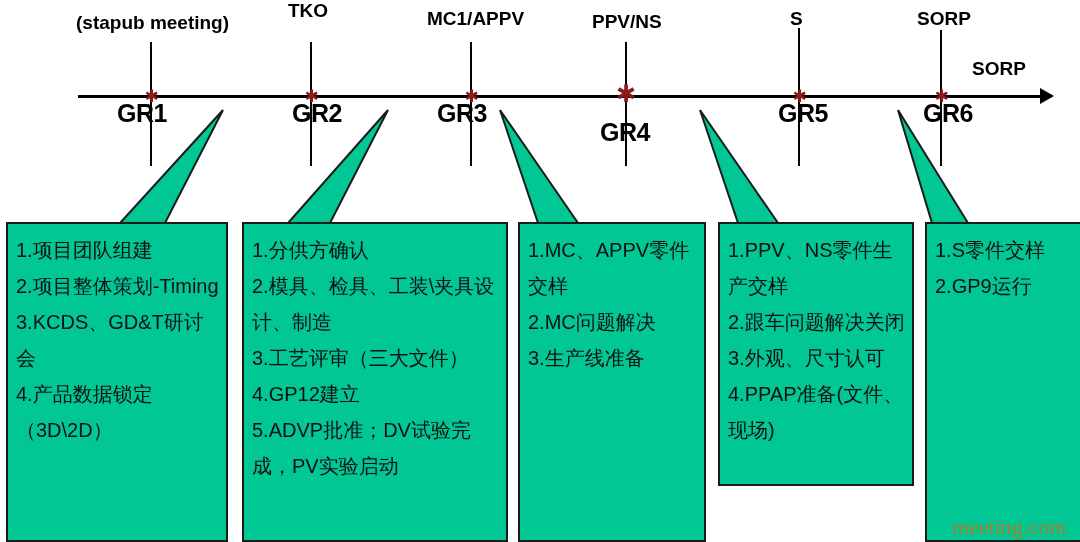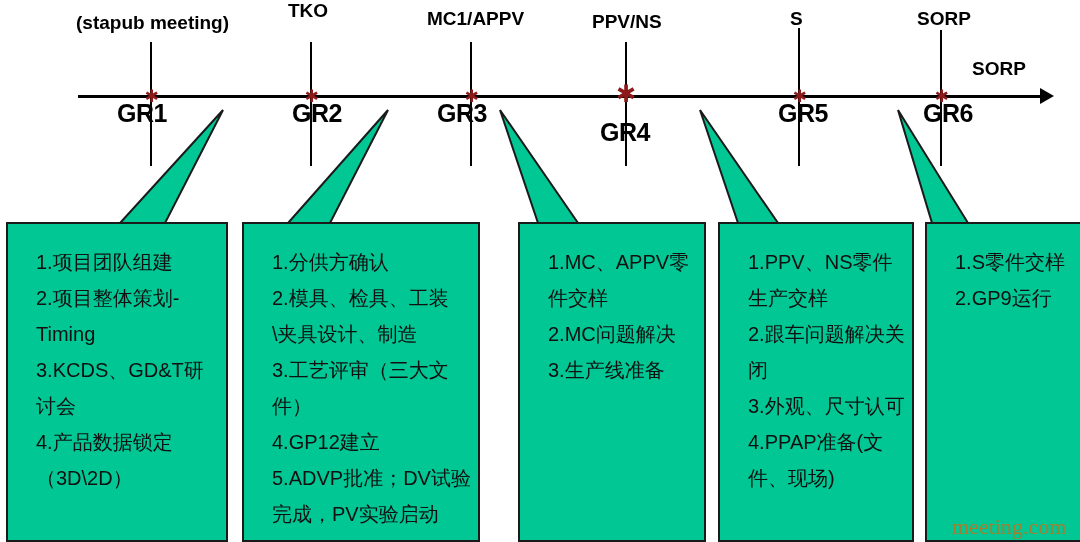--- a/index.html
+++ b/index.html
@@ -76,25 +76,24 @@
     position: absolute;
     background: #00C794;
     border: 2px solid #1a1a1a;
     box-sizing: border-box;
     overflow: hidden;
   }
   .callout-text {
     font-size: 20px;
     line-height: 36px;
     color: #101010;
-    padding: 20px 6px 0 8px;
+    padding: 8px 6px 0 8px;
     white-space: pre-wrap;
     word-break: break-word;
     font-family: "Liberation Sans", "DejaVu Sans", sans-serif;
-    margin-left: 20px;
   }
 
   
   .pointer {
     position: absolute;
     overflow: visible;
   }
 
   .watermark {
     position: absolute;
@@ -158,35 +157,35 @@
     <polygon points="0,0 70,113 34,113" fill="#00C794" stroke="#1a1a1a" stroke-width="2"></polygon>
   </svg>
 
   <div class="callout" style="left:6px;   top:222px; width:222px; height:320px;">
     <div class="callout-text">1.项目团队组建
 2.项目整体策划-Timing
 3.KCDS、GD&amp;T研讨会
 4.产品数据锁定（3D\2D）</div>
   </div>
 
-  <div class="callout" style="left:242px; top:222px; width:238px; height:320px;">
+  <div class="callout" style="left:242px; top:222px; width:266px; height:320px;">
     <div class="callout-text">1.分供方确认
 2.模具、检具、工装\夹具设计、制造
 3.工艺评审（三大文件）
 4.GP12建立
 5.ADVP批准；DV试验完成，PV实验启动</div>
   </div>
 
   <div class="callout" style="left:518px; top:222px; width:188px; height:320px;">
     <div class="callout-text">1.MC、APPV零件交样
 2.MC问题解决
 3.生产线准备</div>
   </div>
 
-  <div class="callout" style="left:718px; top:222px; width:196px; height:320px;">
+  <div class="callout" style="left:718px; top:222px; width:196px; height:264px;">
     <div class="callout-text">1.PPV、NS零件生产交样
 2.跟车问题解决关闭
 3.外观、尺寸认可
 4.PPAP准备(文件、现场)</div>
   </div>
 
   <div class="callout" style="left:925px; top:222px; width:174px; height:320px;">
     <div class="callout-text">1.S零件交样
 2.GP9运行</div>
   </div>

